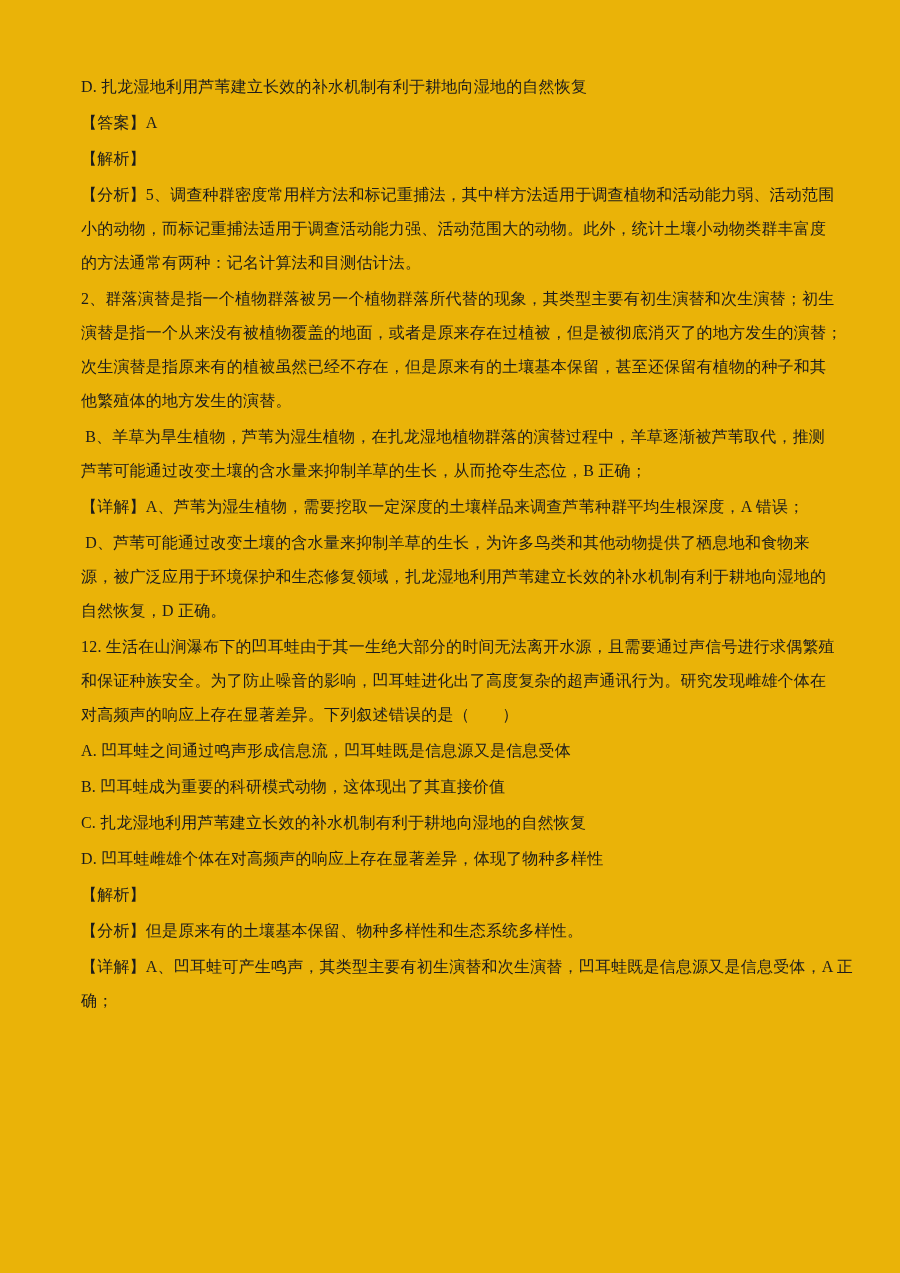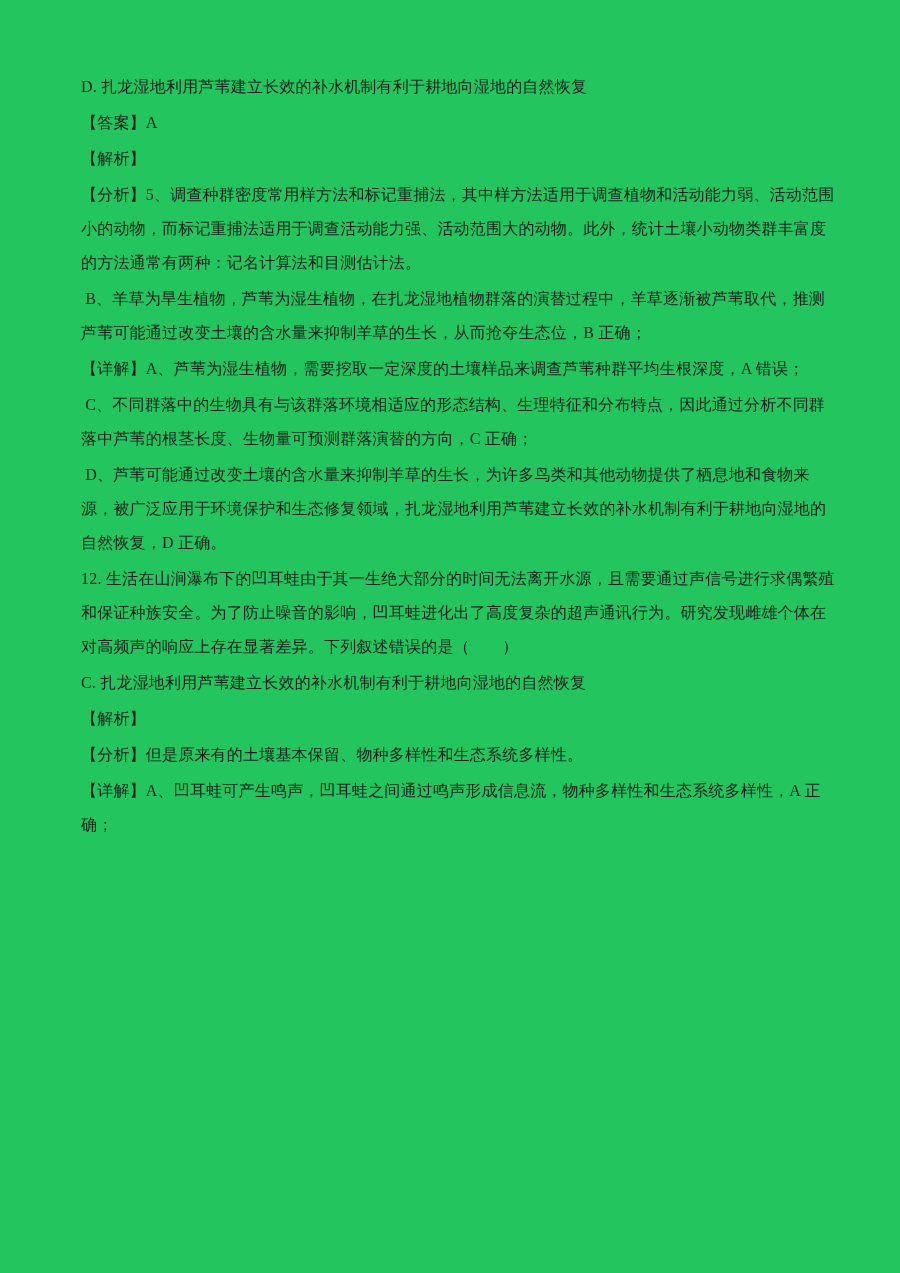--- a/index.html
+++ b/index.html
@@ -10,21 +10,21 @@
   body {
     width: 900px;
     height: 1273px;
     overflow: hidden;
     font-family: "Liberation Serif", "DejaVu Serif", serif;
   }
   .page {
     position: relative;
     width: 900px;
     height: 1273px;
-    background: #22c55e;
+    background: #eab308;
     box-sizing: border-box;
   }
   .doc {
     position: absolute;
     top: 70px;
     left: 81px;
     right: 38px;
   }
   .para {
     margin: 0 0 2px 0;
@@ -41,30 +41,35 @@
 
 <div class="page">
   <div class="doc">
 
   <p class="para">D. 扎龙湿地利用芦苇建立长效的补水机制有利于耕地向湿地的自然恢复</p>
       <p class="para">【答案】A</p>
       <p class="para">【解析】</p>
       <p class="para">【分析】5、调查种群密度常用样方法和标记重捕法，其中样方法适用于调查植物和活动能力弱、活动范围
 小的动物，而标记重捕法适用于调查活动能力强、活动范围大的动物。此外，统计土壤小动物类群丰富度
 的方法通常有两种：记名计算法和目测估计法。</p>
+      <p class="para">2、群落演替是指一个植物群落被另一个植物群落所代替的现象，其类型主要有初生演替和次生演替；初生
+演替是指一个从来没有被植物覆盖的地面，或者是原来存在过植被，但是被彻底消灭了的地方发生的演替；
+次生演替是指原来有的植被虽然已经不存在，但是原来有的土壤基本保留，甚至还保留有植物的种子和其
+他繁殖体的地方发生的演替。</p>
       <p class="para"> B、羊草为旱生植物，芦苇为湿生植物，在扎龙湿地植物群落的演替过程中，羊草逐渐被芦苇取代，推测
 芦苇可能通过改变土壤的含水量来抑制羊草的生长，从而抢夺生态位，B 正确；</p>
       <p class="para">【详解】A、芦苇为湿生植物，需要挖取一定深度的土壤样品来调查芦苇种群平均生根深度，A 错误；</p>
-      <p class="para"> C、不同群落中的生物具有与该群落环境相适应的形态结构、生理特征和分布特点，因此通过分析不同群
-落中芦苇的根茎长度、生物量可预测群落演替的方向，C 正确；</p>
       <p class="para"> D、芦苇可能通过改变土壤的含水量来抑制羊草的生长，为许多鸟类和其他动物提供了栖息地和食物来
 源，被广泛应用于环境保护和生态修复领域，扎龙湿地利用芦苇建立长效的补水机制有利于耕地向湿地的
 自然恢复，D 正确。</p>
       <p class="para">12. 生活在山涧瀑布下的凹耳蛙由于其一生绝大部分的时间无法离开水源，且需要通过声信号进行求偶繁殖
 和保证种族安全。为了防止噪音的影响，凹耳蛙进化出了高度复杂的超声通讯行为。研究发现雌雄个体在
 对高频声的响应上存在显著差异。下列叙述错误的是（　　）</p>
+      <p class="para">A. 凹耳蛙之间通过鸣声形成信息流，凹耳蛙既是信息源又是信息受体</p>
+      <p class="para">B. 凹耳蛙成为重要的科研模式动物，这体现出了其直接价值</p>
       <p class="para">C. 扎龙湿地利用芦苇建立长效的补水机制有利于耕地向湿地的自然恢复</p>
+      <p class="para">D. 凹耳蛙雌雄个体在对高频声的响应上存在显著差异，体现了物种多样性</p>
       <p class="para">【解析】</p>
       <p class="para">【分析】但是原来有的土壤基本保留、物种多样性和生态系统多样性。</p>
-      <p class="para">【详解】A、凹耳蛙可产生鸣声，凹耳蛙之间通过鸣声形成信息流，物种多样性和生态系统多样性，A 正
+      <p class="para">【详解】A、凹耳蛙可产生鸣声，其类型主要有初生演替和次生演替，凹耳蛙既是信息源又是信息受体，A 正
 确；</p>
     </div>
 </div>
 
 </body></html>

